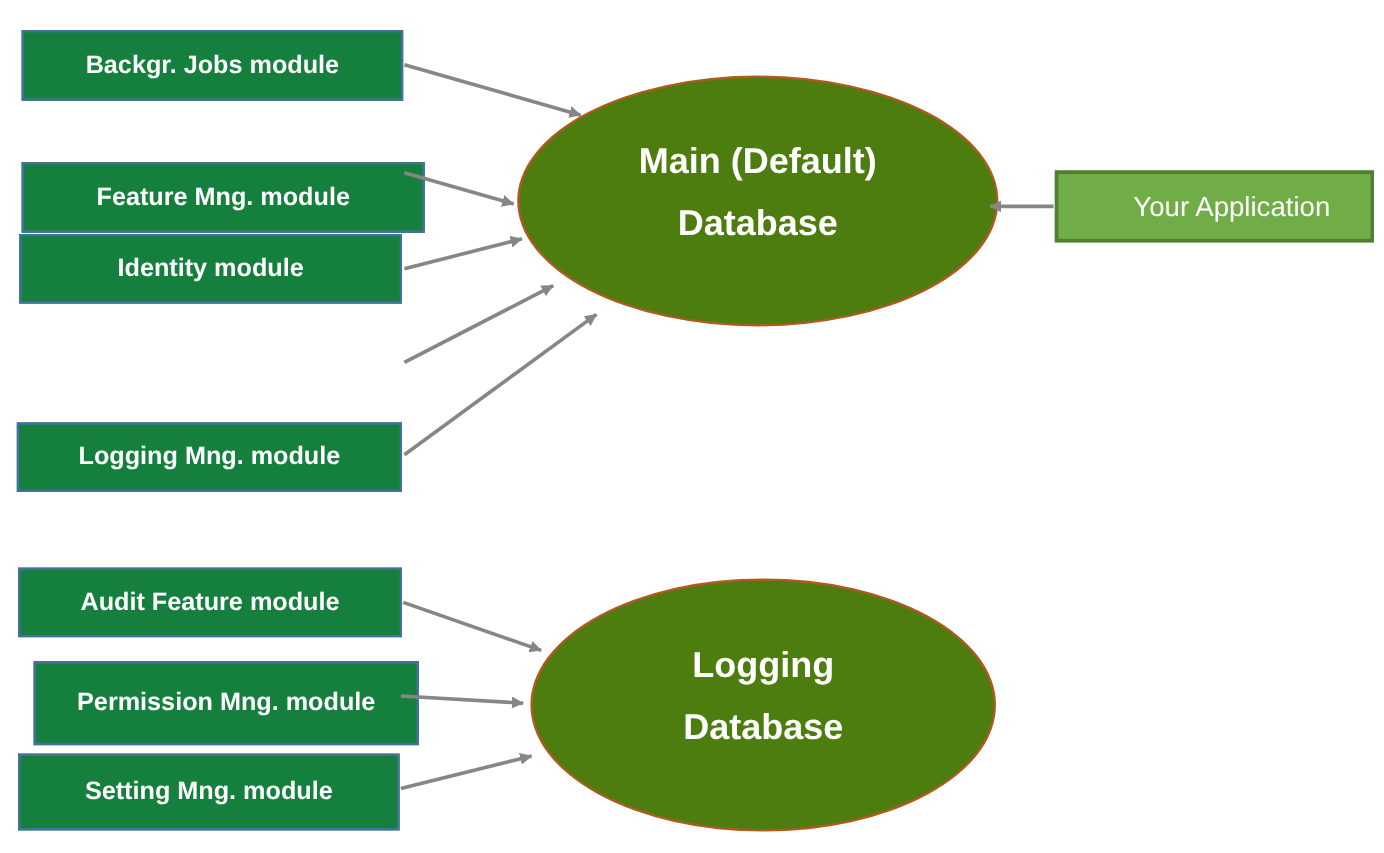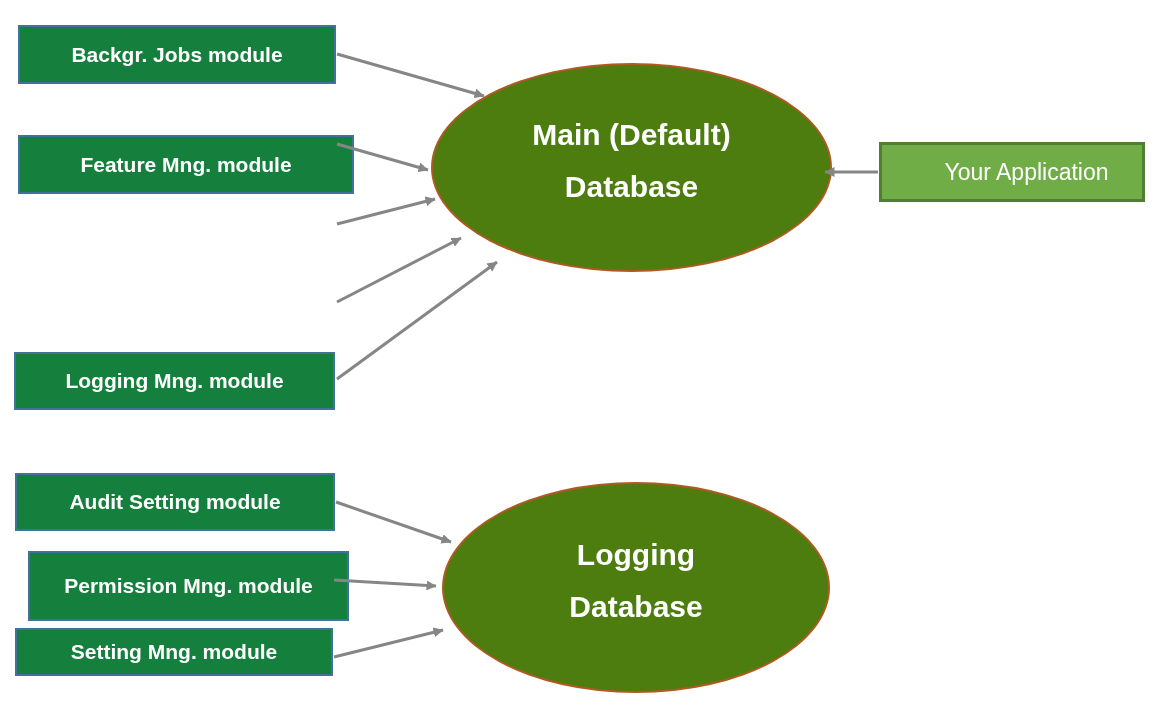--- a/index.html
+++ b/index.html
@@ -47,21 +47,21 @@
   }
   
   .b1 { left: 18px;  top: 25px;  width: 318px; height: 59px; }
   .b2 { left: 18px;  top: 115px; width: 336px; height: 59px; margin-top: 20px; }
   .b3 { left: 16px;  top: 195px; width: 319px; height: 58px; }
   .b4 { left: 16px;  top: 274px; width: 320px; height: 58px; }
   .b5 { left: 14px;  top: 352px; width: 321px; height: 58px; }
   
   .b6 { left: 15px;  top: 473px; width: 320px; height: 58px; }
   .b7 { left: 28px;  top: 551px; width: 321px; height: 70px; }
-  .b8 { left: 15px;  top: 628px; width: 318px; height: 48px; }
+  .b8 { left: 15px;  top: 628px; width: 318px; height: 64px; }
   
   .e1 { left: 431px; top: 63px;  width: 401px; height: 209px; }
   .e2 { left: 442px; top: 482px; width: 388px; height: 211px; }
   
   .app { left: 879px; top: 142px; width: 266px; height: 60px; padding-left: 29px; }
 
   .arrow-layer {
     position: absolute;
     left: 0; top: 0;
     width: 1153px;
@@ -77,37 +77,40 @@
 <body>
 
 <div class="canvas">
 
   <div class="shape module-box b1">
     <span>Backgr. Jobs module</span>
   </div>
   <div class="shape module-box b2">
     <span>Feature Mng. module</span>
   </div>
+  <div class="shape module-box b3">
+    <span>Identity module</span>
+  </div>
   <div class="shape module-box b5">
     <span>Logging Mng. module</span>
   </div>
 
   <div class="shape db-ellipse e1">
     <div class="db-text">
       <div>Main (Default)</div>
       <div>Database</div>
     </div>
   </div>
 
   <div class="shape app-box app">
     <span>Your Application</span>
   </div>
 
   <div class="shape module-box b6">
-    <span>Audit Setting module</span>
+    <span>Audit Feature module</span>
   </div>
   <div class="shape module-box b7">
     <span>Permission Mng. module</span>
   </div>
   <div class="shape module-box b8">
     <span>Setting Mng. module</span>
   </div>
 
   <div class="shape db-ellipse e2">
     <div class="db-text">

